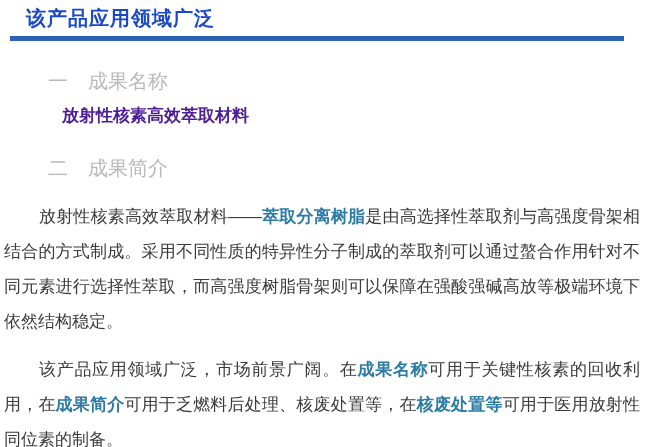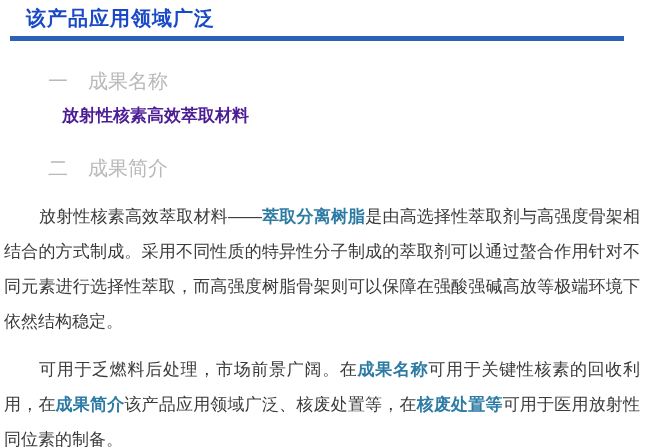--- a/index.html
+++ b/index.html
@@ -79,16 +79,16 @@
   </div>
 
   <div class="achievement-name">放射性核素高效萃取材料</div>
 
   <div class="section-heading second">
     <span class="sec-num">二</span><span>成果简介</span>
   </div>
 
   <div class="body-copy">
     <p><span>放射性核素高效萃取材料——</span><span class="hl">萃取分离树脂</span><span>是由高选择性萃取剂与高强度骨架相结合的方式制成。采用不同性质的特异性分子制成的萃取剂可以通过螯合作用针对不同元素进行选择性萃取，而高强度树脂骨架则可以保障在强酸强碱高放等极端环境下依然结构稳定。</span></p>
-    <p><span>可用于乏燃料后处理，市场前景广阔。在</span><span class="hl">成果名称</span><span>可用于关键性核素的回收利用，在</span><span class="hl">成果简介</span><span>该产品应用领域广泛、核废处置等，在</span><span class="hl">核废处置等</span><span>可用于医用放射性同位素的制备。</span></p>
+    <p><span>该产品应用领域广泛，市场前景广阔。在</span><span class="hl">成果名称</span><span>可用于关键性核素的回收利用，在</span><span class="hl">成果简介</span><span>可用于乏燃料后处理、核废处置等，在</span><span class="hl">核废处置等</span><span>可用于医用放射性同位素的制备。</span></p>
   </div>
 
 </div>
 
 </body></html>

